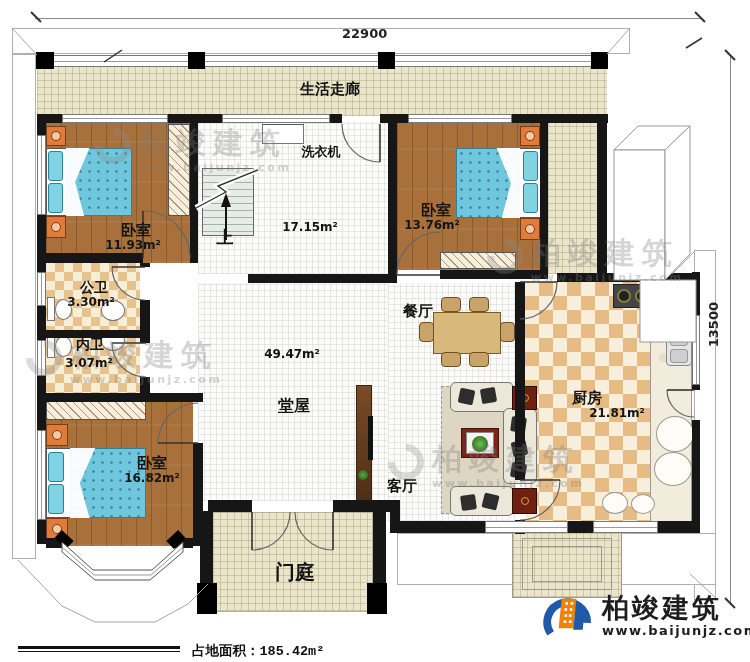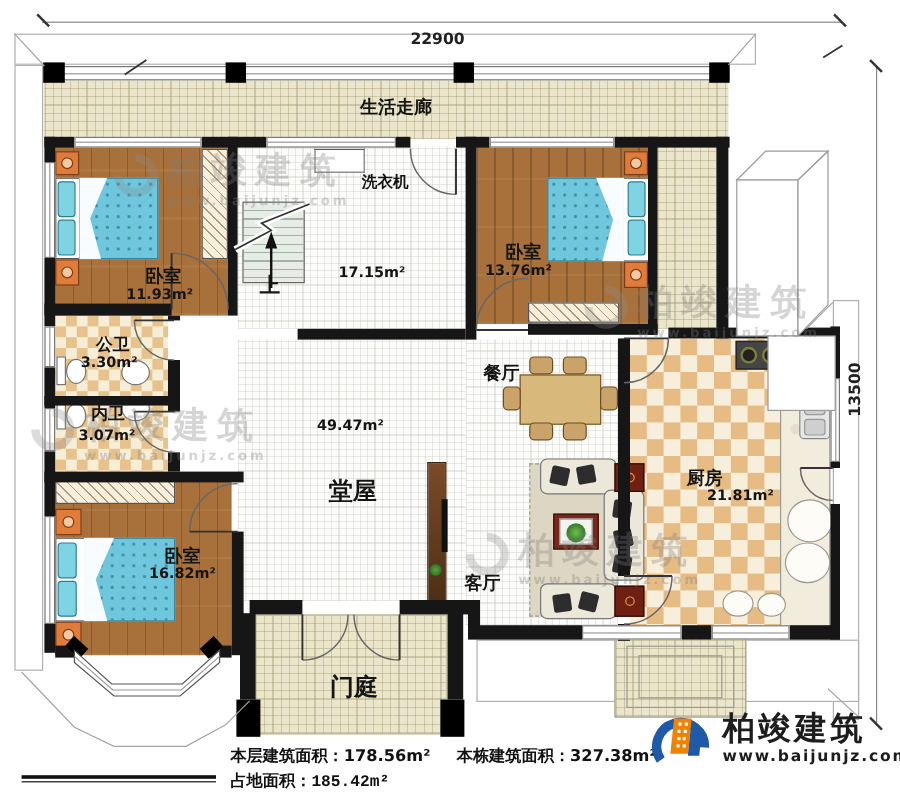--- a/index.html
+++ b/index.html
@@ -358,42 +358,38 @@
   <div class="rname" style="left:225px;top:226px;font-size:17px">上</div>
   <div class="rarea" style="left:310px;top:220px">17.15m²</div>
   <div class="rname" style="left:436px;top:201px">卧室</div>
   <div class="rarea" style="left:432px;top:218px">13.76m²</div>
   <div class="rname" style="left:94px;top:279px;font-size:14px">公卫</div>
   <div class="rarea" style="left:91px;top:295px">3.30m²</div>
   <div class="rname" style="left:90px;top:336px;font-size:14px">内卫</div>
   <div class="rarea" style="left:89px;top:356px">3.07m²</div>
   <div class="rname" style="left:418px;top:302px">餐厅</div>
   <div class="rarea" style="left:292px;top:347px">49.47m²</div>
-  <div class="rname" style="left:294px;top:396px;font-size:20px">堂屋</div>
+  <div class="rname" style="left:294px;top:396px;font-size:16px">堂屋</div>
   <div class="rname" style="left:152px;top:454px">卧室</div>
   <div class="rarea" style="left:152px;top:471px">16.82m²</div>
   <div class="rname" style="left:402px;top:477px">客厅</div>
   <div class="rname" style="left:587px;top:389px">厨房</div>
   <div class="rarea" style="left:617px;top:406px">21.81m²</div>
   <div class="rname" style="left:295px;top:559px;font-size:20px">门庭</div>
 
   <div class="dimline" style="left:35px;top:18px;width:666px;border-top:1px solid #888"></div>
   <i class="tick" style="left:29px;top:16px"></i>
   <i class="tick" style="left:693px;top:16px"></i>
   <div class="dimlabel" style="left:342px;top:26px">22900</div>
   <div class="dimline" style="left:730px;top:56px;height:549px;border-left:1px solid #888"></div>
   <i class="tick" style="left:723px;top:54px"></i>
   <i class="tick" style="left:723px;top:602px"></i>
   <div class="dimlabel" style="left:706px;top:302px;writing-mode:vertical-rl;transform:rotate(180deg)">13500</div>
 
   <div id="funder"></div>
-  <div id="stats1">
-    <span class="stat">本层建筑面积：178.56m²</span>
-    <span class="stat">本栋建筑面积：327.38m²</span>
-  </div>
   <div id="stats2">
     <span class="stat">占地面积：185.42m²</span>
   </div>
   <div id="brand">
     <svg width="52" height="56" viewBox="0 0 60 64">
       <path d="M10,52 A23,23 0 1 1 52,40" stroke="#1e5aa8" stroke-width="9" fill="none"></path>
       <rect x="24" y="12" width="17" height="34" fill="#ef8200" transform="skewX(-6)"></rect>
       <rect x="41" y="22" width="11" height="26" fill="#1e5aa8" transform="skewX(-6)"></rect>
       <g fill="#fff">
         <rect x="27" y="16" width="3" height="3"></rect>

